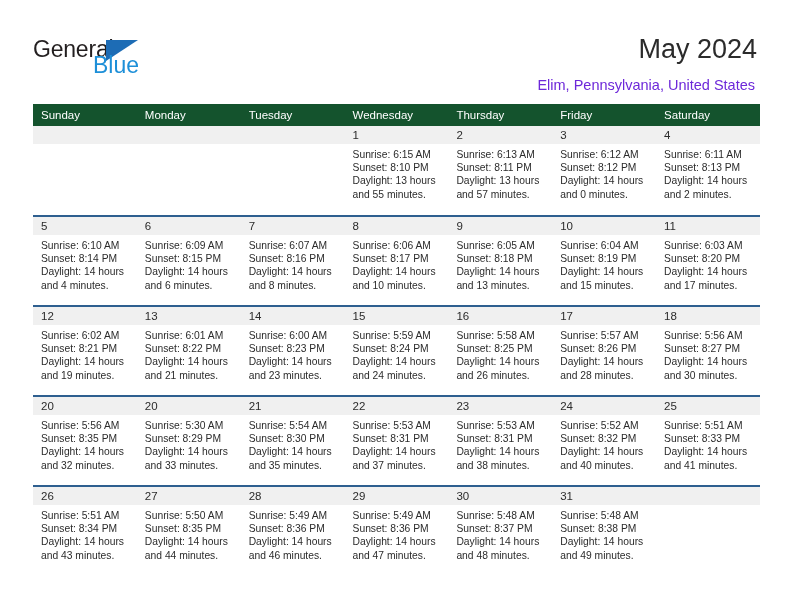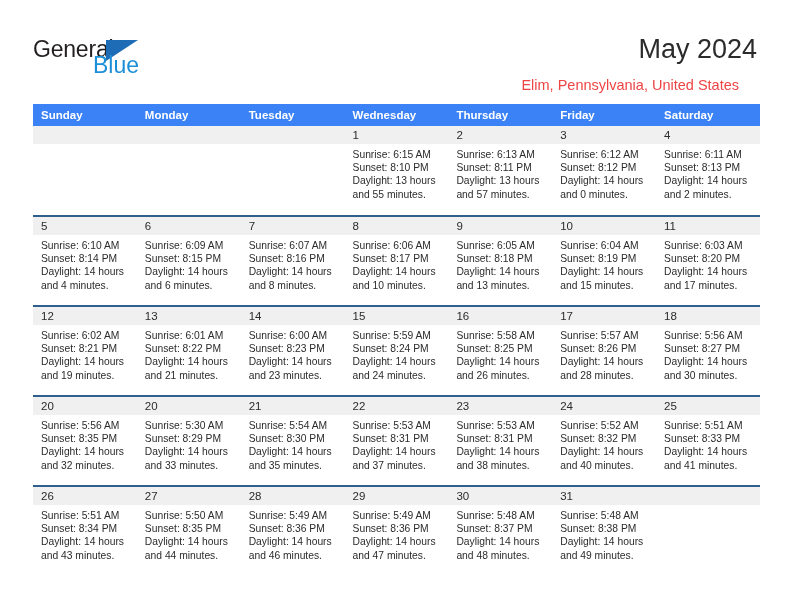--- a/index.html
+++ b/index.html
@@ -65,46 +65,46 @@
     right: 35px;
     top: 33px;
     font-size: 27px;
     color: #2b2b2b;
     text-align: center;
     line-height: 32px;
     white-space: nowrap;
   }
   .subtitle {
     position: absolute;
-    right: 53px;
+    right: 37px;
     top: 76px;
     font-size: 14.5px;
-    color: #ef4444;
+    color: #6d28d9;
     text-align: right;
     line-height: 18px;
     white-space: nowrap;
   }
 
   
   .calendar {
     position: absolute;
     left: 33px;
     top: 104px;
     width: 727px;
   }
   table.cal {
     width: 727px;
     border-collapse: collapse;
     table-layout: fixed;
   }
   table.cal th {
-    background: #3b82f6;
+    background: #14532d;
     color: #ffffff;
     font-size: 11.5px;
-    font-weight: bold;
+    font-weight: normal;
     text-align: left;
     padding: 5px 0 5px 8px;
     height: 21px;
     border: none;
   }
   
   td.day {
     vertical-align: top;
     padding: 0;
     border: none;

